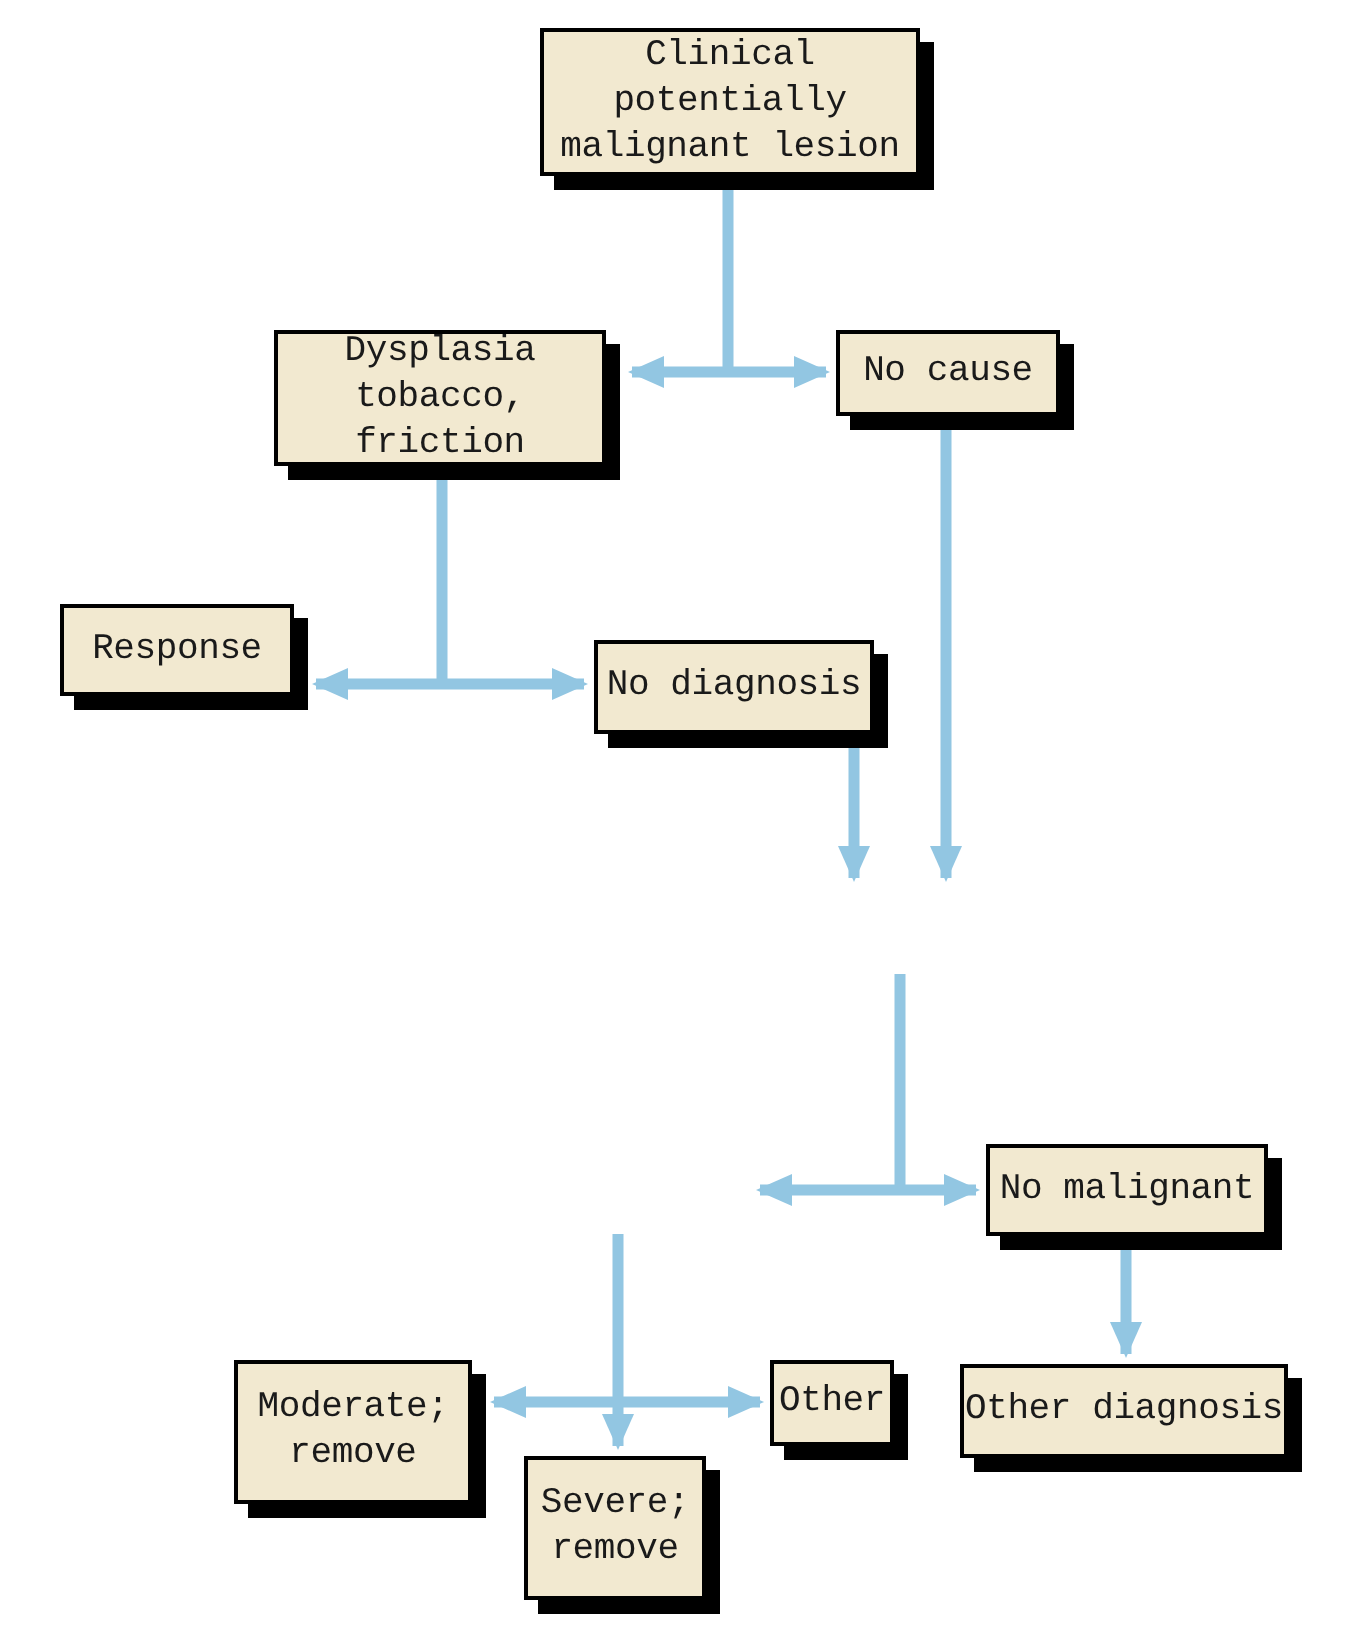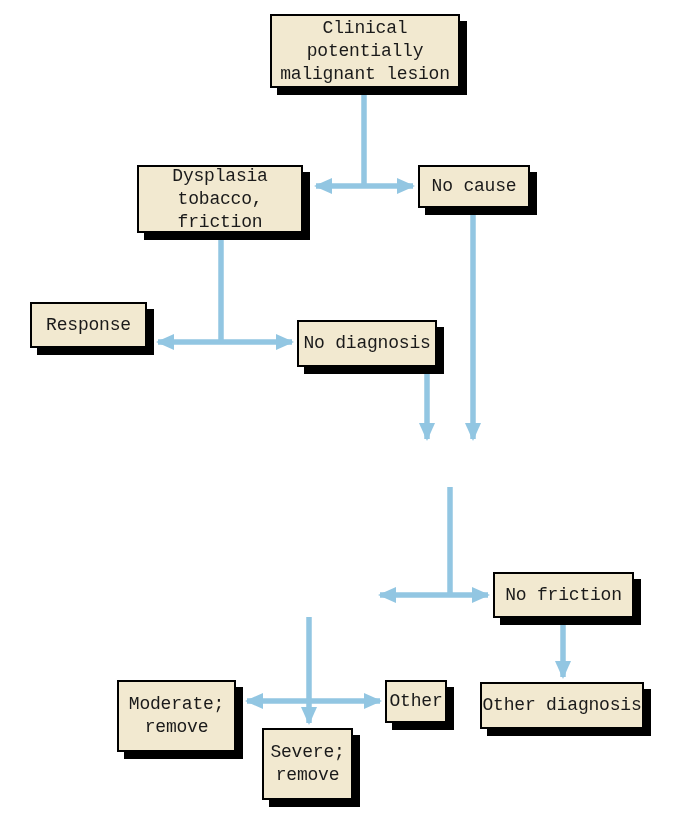--- a/index.html
+++ b/index.html
@@ -119,21 +119,21 @@
     <span class="label">Response</span>
   </div>
 
   <div class="node" style="left:297px;top:320px;width:140px;height:47px">
     <span class="label">No diagnosis</span>
   </div>
 
 
 
   <div class="node" style="left:493px;top:572px;width:141px;height:46px">
-    <span class="label">No friction</span>
+    <span class="label">No malignant</span>
   </div>
 
   <div class="node" style="left:117px;top:680px;width:119px;height:72px">
     <span class="label">Moderate;
 remove</span>
   </div>
 
   <div class="node" style="left:385px;top:680px;width:62px;height:43px">
     <span class="label">Other</span>
   </div>

